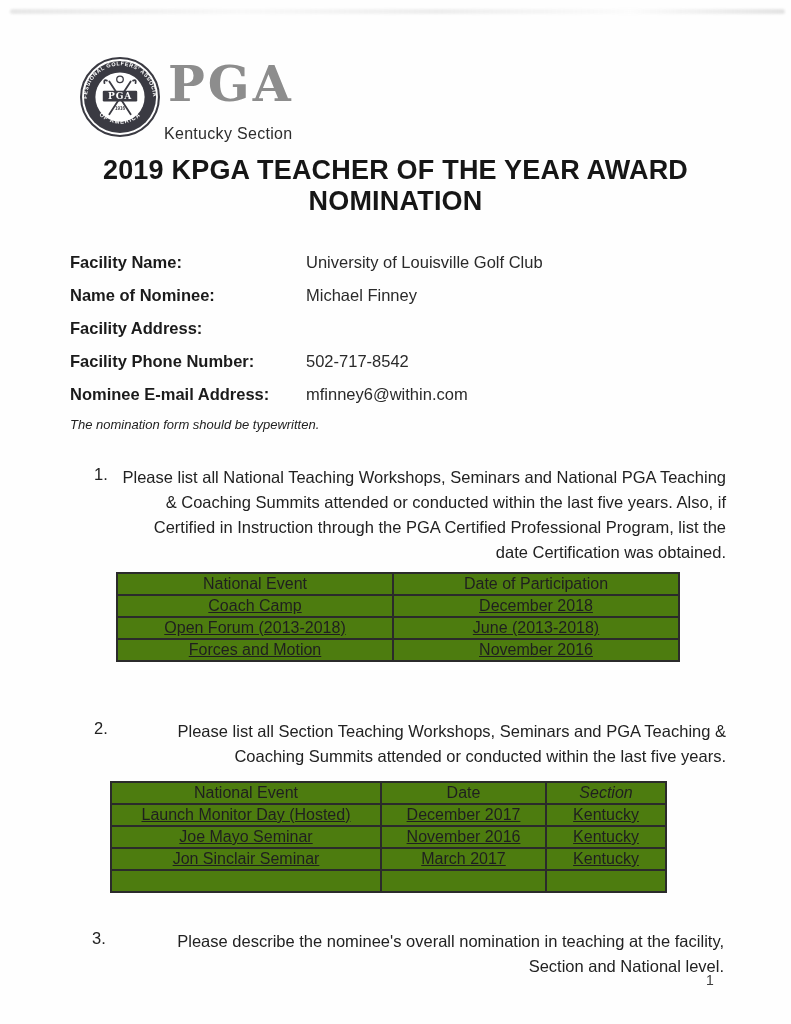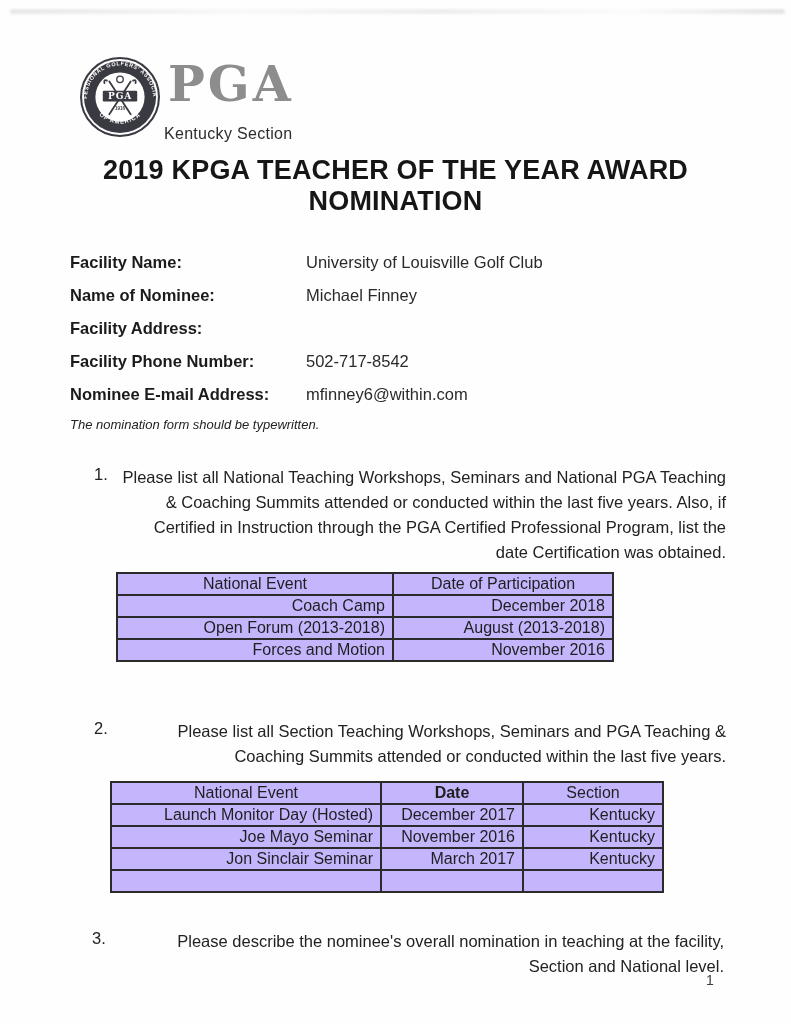--- a/index.html
+++ b/index.html
@@ -82,38 +82,38 @@
   .q-text   { width: 606px; font-size: 16.5px; line-height: 25px; color: #222; text-align: right; }
   .q1 { top: 465px; left: 94px; }
   .q2 { top: 719px; left: 94px; }
   .q3 { top: 929px; left: 92px; }
 
   
   table {
     border-collapse: collapse;
     font-size: 16px;
     color: #1f1f1f;
-    background: #c4b5fd;
+    background: #4d7c0f;
   }
   td, th {
     border: 2px solid #2b2b2b;
     height: 22px;
     padding: 0 7px;
     font-weight: normal;
     white-space: nowrap;
   }
   thead th { text-align: center; }
-  tbody td { text-align: right; }
+  tbody td { text-align: center; text-decoration: underline; }
   .table1 { position: absolute; top: 572px; left: 116px; }
   .table1 .col-a { width: 276px; }
-  .table1 .col-b { width: 220px; }
+  .table1 .col-b { width: 286px; }
   .table2 { position: absolute; top: 781px; left: 110px; }
   .table2 .col-a { width: 270px; }
-  .table2 .col-b { width: 142px; font-weight: bold; }
-  .table2 .col-c { width: 140px; }
+  .table2 .col-b { width: 165px; }
+  .table2 .col-c { width: 120px; font-style: italic; }
 
   
   .page-number {
     position: absolute;
     top: 972px; left: 706px;
     font-size: 14px; color: #3c3c3c;
   }
 </style>
 </head>
 <body>
@@ -197,21 +197,21 @@
         <th class="col-b">Date of Participation</th>
       </tr>
     </thead>
     <tbody>
       <tr>
         <td>Coach Camp</td>
         <td>December 2018</td>
       </tr>
       <tr>
         <td>Open Forum (2013-2018)</td>
-        <td>August (2013-2018)</td>
+        <td>June (2013-2018)</td>
       </tr>
       <tr>
         <td>Forces and Motion</td>
         <td>November 2016</td>
       </tr>
     </tbody>
   </table>
 
   <div class="question q2">
     <span class="q-number">2.</span>

